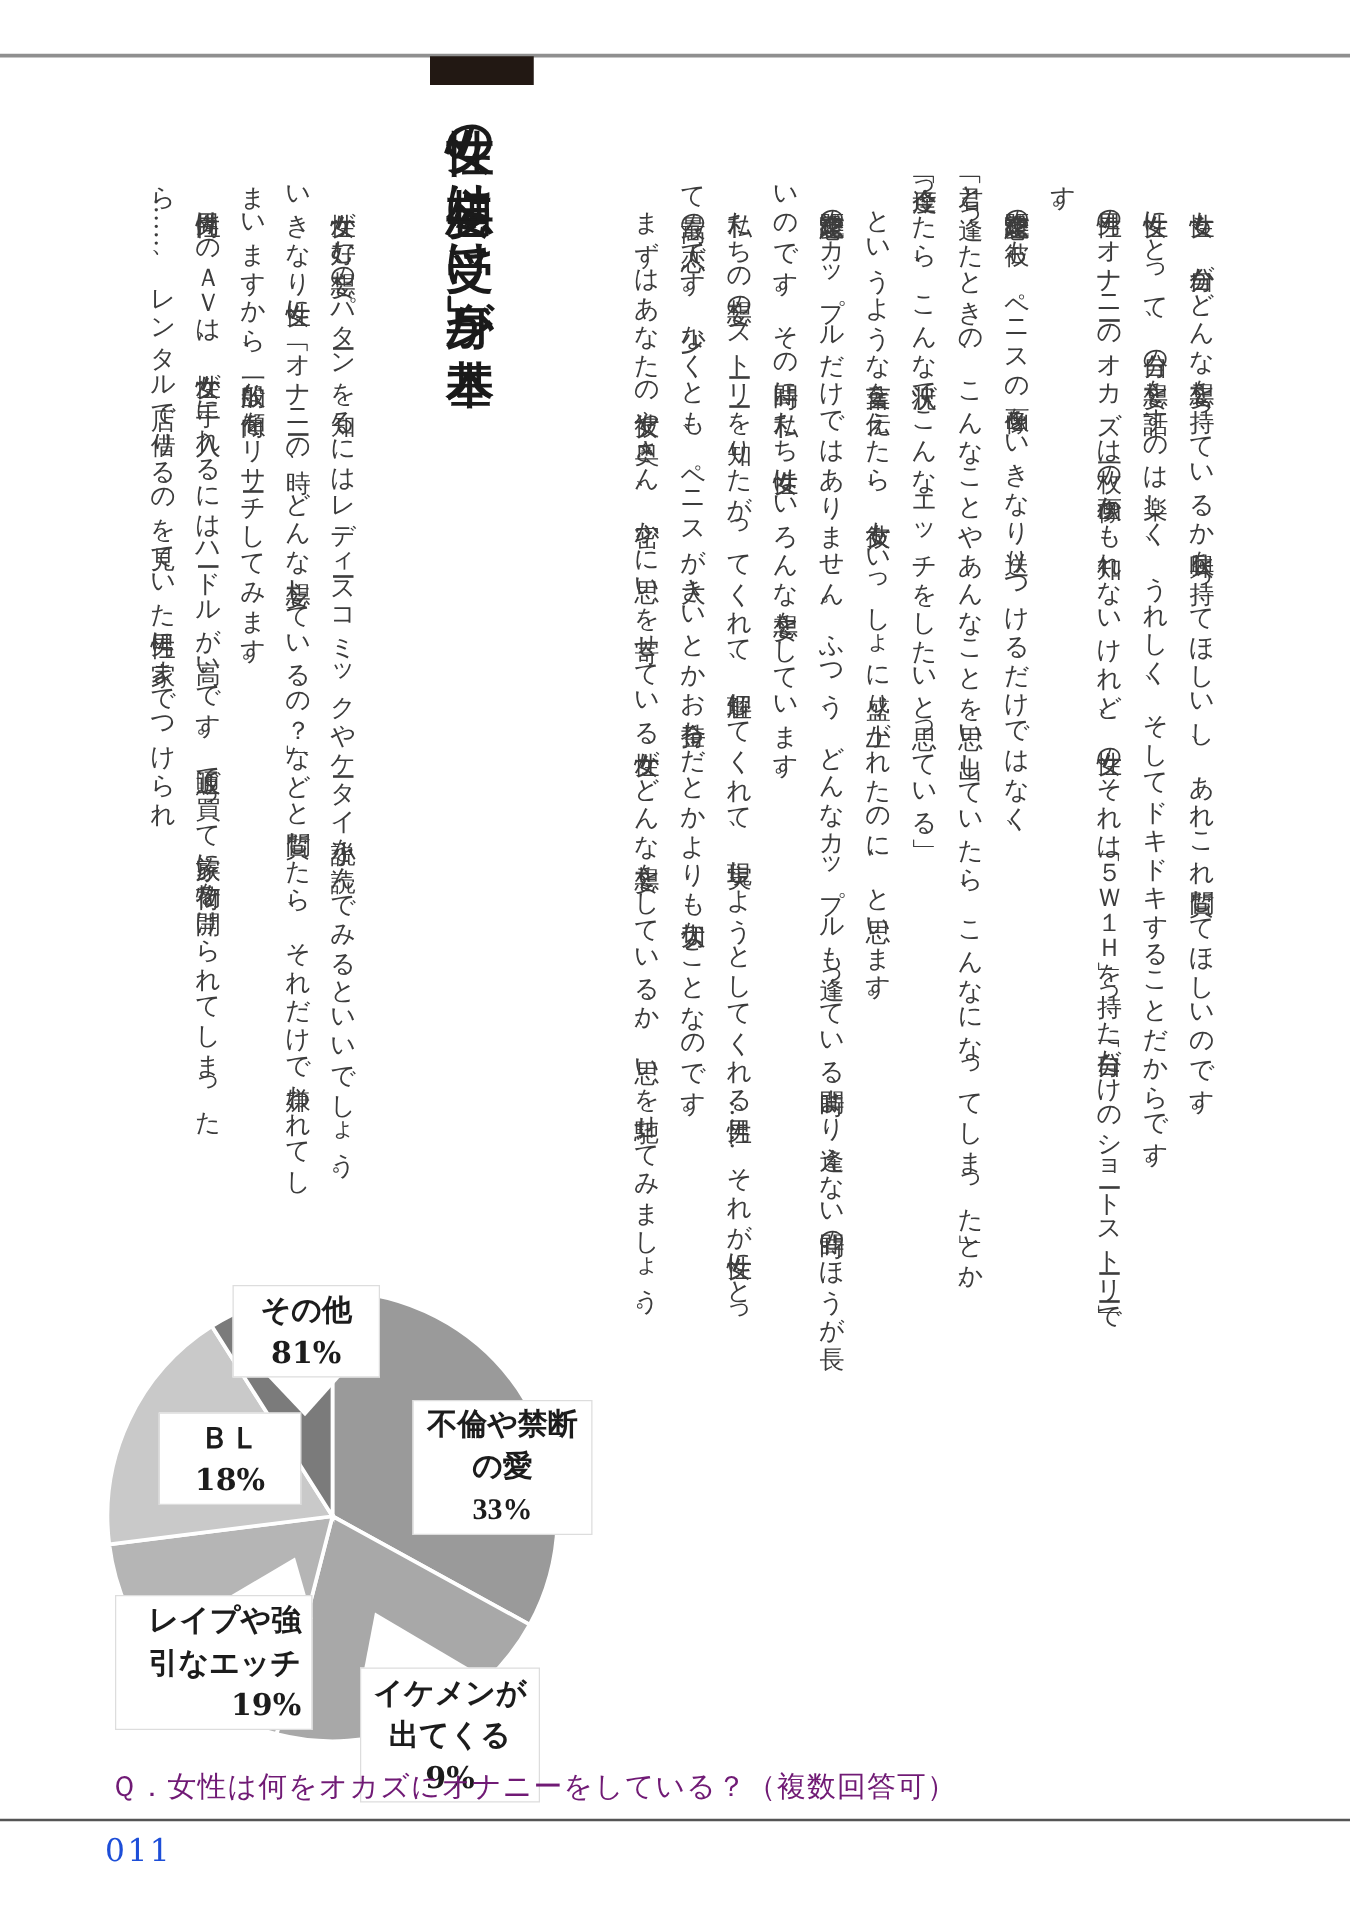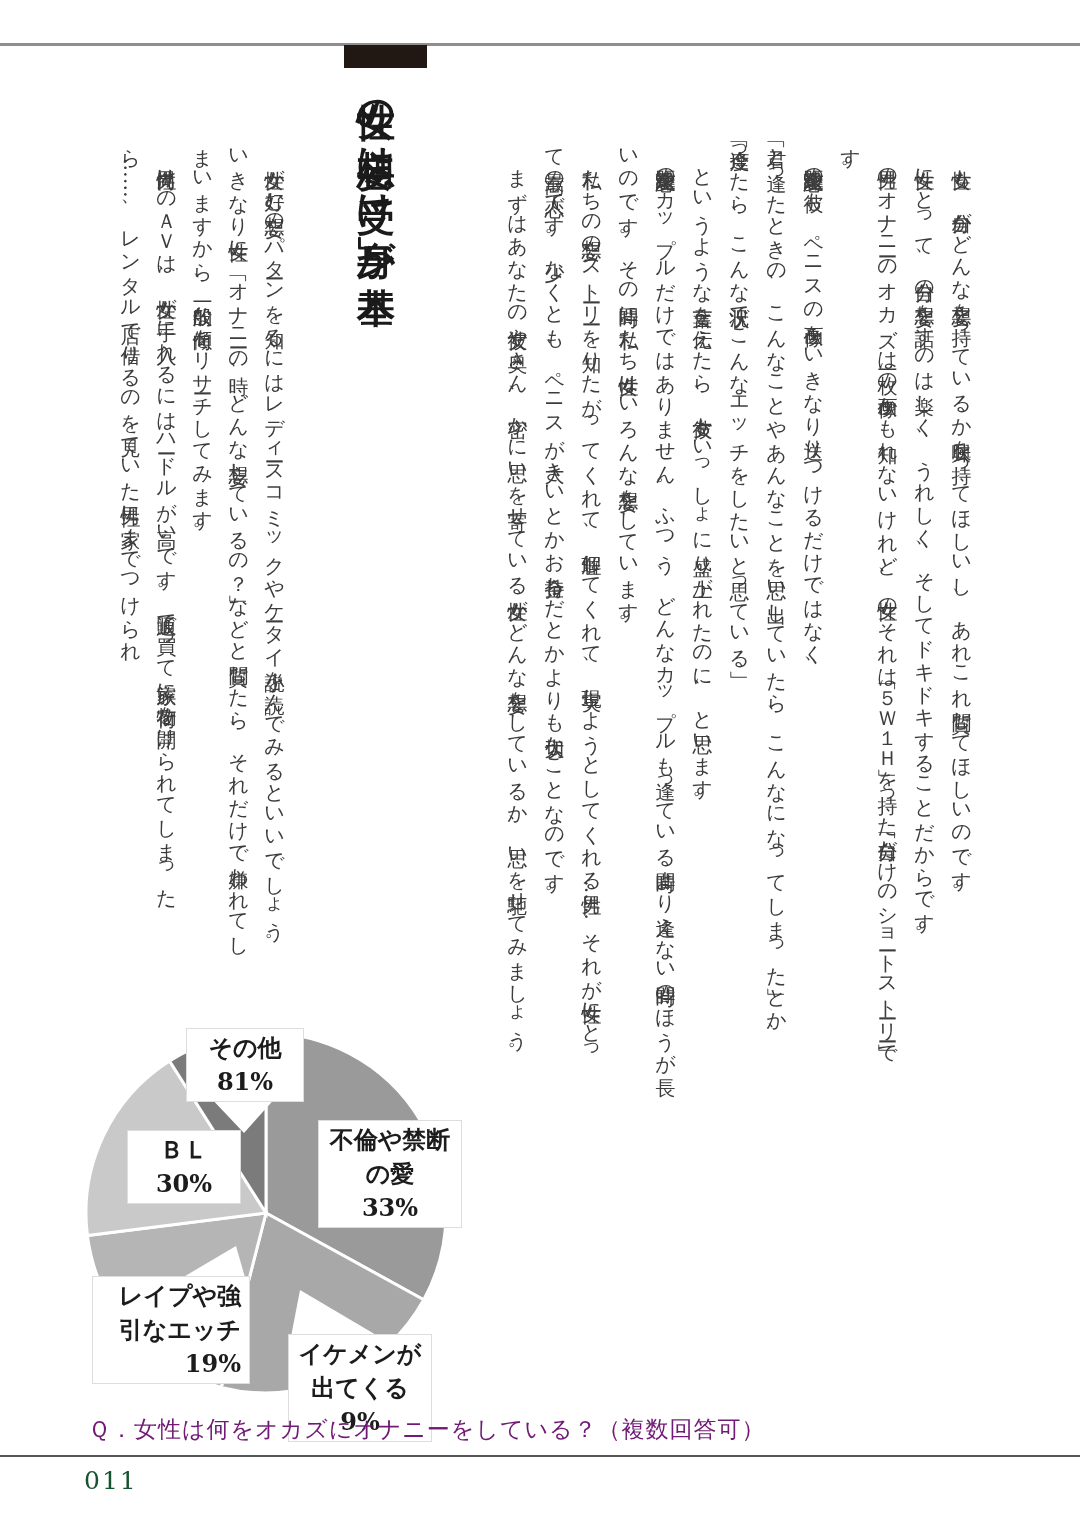--- a/index.html
+++ b/index.html
@@ -25,29 +25,29 @@
   #left-text{left:103px;top:135px;width:190px;height:830px;line-height:36px;}
   .body-block p{margin:0;padding:0;text-indent:1em;}
   .body-block p.noindent{text-indent:0;}
   
   #pie-wrap{left:50px;top:1013px;width:420px;height:410px;}
   .pie-label{
     position:absolute;background:#ffffff;border:1px solid #dddddd;
     font-weight:bold;color:#1c1c1c;font-size:24px;line-height:34px;
     text-align:center;white-space:pre-line;padding:2px 8px;
   }
-  #label-furin{left:318px;top:1120px;width:126px;}
+  #label-furin{left:330px;top:1120px;width:126px;font-family:Liberation Serif, serif;}
   #label-ikemen{left:288px;top:1334px;width:126px;}
   #label-rape{left:92px;top:1276px;width:140px;text-align:right;}
   #label-bl{left:127px;top:1130px;width:96px;}
   #label-sonota{left:186px;top:1028px;width:100px;}
   
   #chart-caption{left:88px;top:1414px;font-size:23px;color:#701a75;letter-spacing:1px;}
   #bottom-rule{left:0;top:1455px;width:1080px;height:2px;background:#555555;}
-  #page-number{left:84px;top:1466px;font-size:25px;color:#14532d;letter-spacing:2px;}
+  #page-number{left:84px;top:1466px;font-size:25px;color:#1d4ed8;letter-spacing:2px;}
 </style>
 </head>
 <body>
 
 <div class="abs" id="top-rule"></div>
 <div class="abs" id="section-marker"></div>
 
 <div class="abs vtext" id="headline">女性の妄想は「受け身」が基本</div>
 
 <div class="abs vtext body-block" id="main-text">
@@ -84,19 +84,19 @@
 <div class="pie-label" id="label-furin">不倫や禁断
 の愛
 33%</div>
 <div class="pie-label" id="label-ikemen">イケメンが
 出てくる
 9%</div>
 <div class="pie-label" id="label-rape">レイプや強
 引なエッチ
 19%</div>
 <div class="pie-label" id="label-bl">ＢＬ
-30%</div>
+18%</div>
 <div class="pie-label" id="label-sonota">その他
 81%</div>
 
 <div class="abs" id="chart-caption">Ｑ．女性は何をオカズにオナニーをしている？（複数回答可）</div>
 <div class="abs" id="bottom-rule"></div>
 <div class="abs" id="page-number">011</div>
 
 </body></html>

